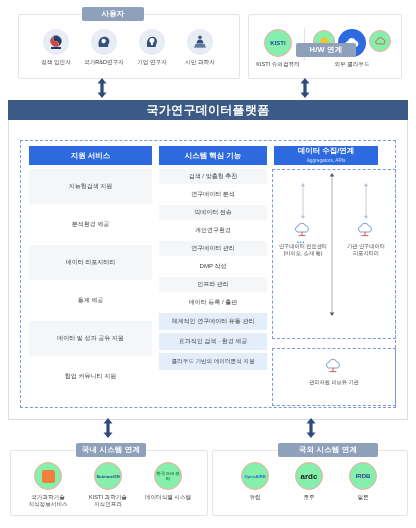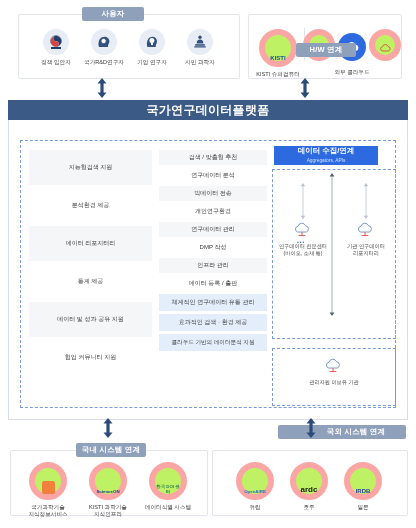--- a/index.html
+++ b/index.html
@@ -15,21 +15,21 @@
     position:absolute;background:#8fa0bb;color:#fff;border-radius:2px;
     font-size:7.5px;font-weight:bold;text-align:center;line-height:14px;height:14px;
     letter-spacing:.2px;z-index:5;
   }
   .iconrow{position:absolute;display:flex;align-items:flex-start;justify-content:center;}
   .iconcell{display:flex;flex-direction:column;align-items:center;width:48px;}
   .circ{
     width:26px;height:26px;border-radius:50%;background:#e8edf5;
     display:flex;align-items:center;justify-content:center;margin-bottom:4px;
   }
-  .circ.white{background:#bef264;border:6px solid #fca5a5;align-items:flex-end;}
+  .circ.white{background:#86efac;border:1px solid #fca5a5;}
   .cap{font-size:5.6px;line-height:7px;text-align:center;color:#3a3a3a;white-space:pre-line;}
 
   .arrow{position:absolute;width:12px;height:20px;z-index:6;}
 
   .mainbar{
     position:absolute;left:8px;top:100px;width:400px;height:20px;
     background:#3c5a86;color:#fff;font-size:12px;font-weight:bold;
     display:flex;align-items:center;justify-content:center;letter-spacing:.3px;
   }
   .platformbox{
@@ -168,20 +168,23 @@
   </svg>
 </div>
 
 <div class="platformbox"></div>
 <div class="mainbar">
   <span>국가연구데이터플랫폼</span>
 </div>
 <div class="dashwrap"></div>
 
 <div class="col" style="left:29px;width:123px;">
+  <div class="colhead">
+    <span>지원 서비스</span>
+  </div>
   <div class="item grey" style="height:35px;margin-top:4px;">
       <span>지능형검색 지원</span>
     </div>
   <div class="item plain" style="height:35px;">
       <span>분석환경 제공</span>
     </div>
   <div class="item grey" style="height:35px;">
       <span>데이터 리포지터리</span>
     </div>
   <div class="item plain" style="height:35px;">
@@ -189,20 +192,23 @@
     </div>
   <div class="item grey" style="height:35px;">
       <span>데이터 및 성과 공유 지원</span>
     </div>
   <div class="item plain" style="height:35px;">
       <span>협업 커뮤니티 지원</span>
     </div>
 </div>
 
 <div class="col" style="left:159px;width:108px;">
+  <div class="colhead">
+    <span>시스템 핵심 기능</span>
+  </div>
   <div class="item grey" style="height:15px;margin-top:4px;">
       <span>검색 / 맞춤형 추천</span>
     </div>
   <div class="item plain" style="height:15px;">
       <span>연구데이터 분석</span>
     </div>
   <div class="item grey" style="height:15px;">
       <span>빅데이터 전송</span>
     </div>
   <div class="item plain" style="height:15px;">
@@ -332,21 +338,21 @@
   </div>
   <div class="iconcell" style="width:60px;">
     <span class="circ white">
       <span class="logotext" style="color:#2a7d4f;">한국 DOI 센터</span>
     </span>
     <span class="cap">데이터식별 시스템</span>
   </div>
 </div>
 
 <div class="panel" style="left:212px;top:450px;width:194px;height:64px;"></div>
-<div class="pill" style="left:278px;top:425px;width:100px;padding-left:28px;">국외 시스템 연계</div>
+<div class="pill" style="left:278px;top:443px;width:100px;">국외 시스템 연계</div>
 
 <div class="iconrow" style="left:228px;top:462px;width:162px;">
   <div class="iconcell" style="width:54px;">
     <span class="circ white">
       <span class="logotext" style="color:#2a6fc9;">OpenAIRE</span>
     </span>
     <span class="cap">유럽</span>
   </div>
   <div class="iconcell" style="width:54px;">
     <span class="circ white">

